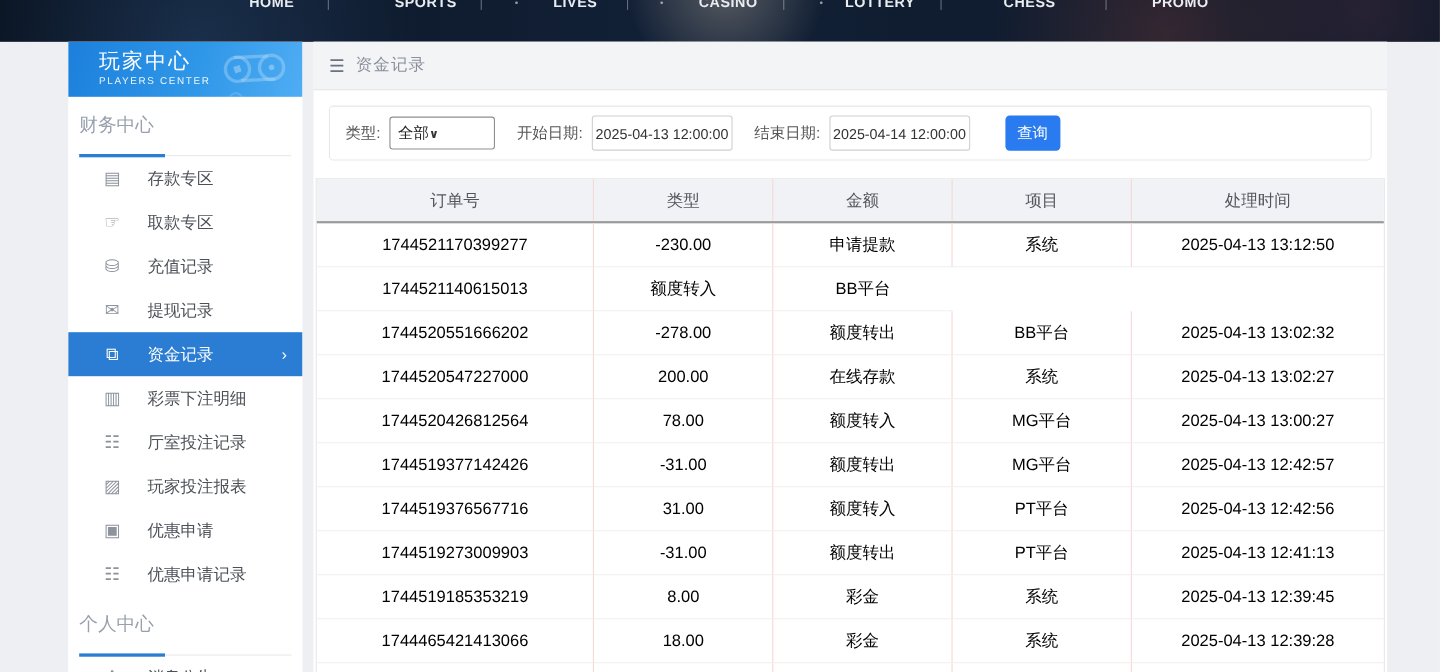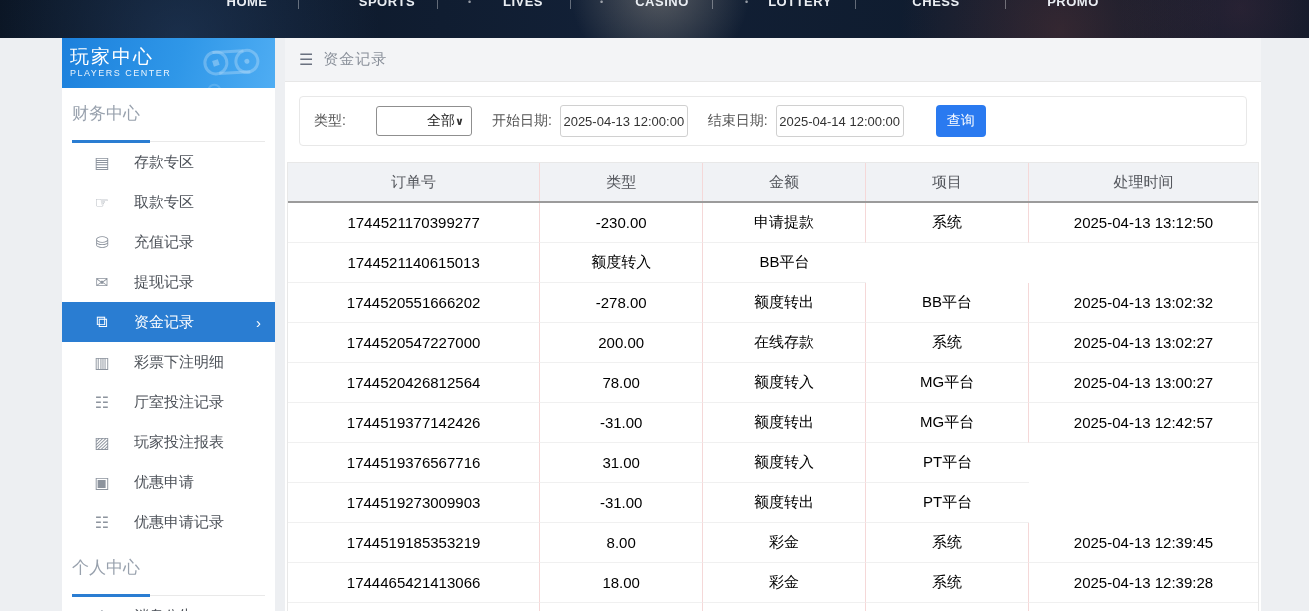--- a/index.html
+++ b/index.html
@@ -27,21 +27,21 @@
   }
   .nav-sep { position:absolute; top:-3px; width:1px; height:12px; background:rgba(255,255,255,.35); }
   .nav-mini-icon { position:absolute; top:-3px; font-size:9px; color:rgba(255,255,255,.55); }
 
   
   .sidebar {
     position:absolute; left:62px; top:38px; width:213px; height:573px;
     background:#ffffff; overflow:hidden;
   }
   .sidebar-header {
-    height:50px; position:relative; padding:8px 0 0 8px;
+    height:50px; position:relative; padding:8px 0 0 28px;
     background:linear-gradient(105deg,#1c80dc 0%,#2f97e8 55%,#4fadf3 100%);
     color:#fff; overflow:hidden;
   }
   .sidebar-title { font-size:19px; letter-spacing:2px; line-height:22px; }
   .sidebar-subtitle { font-size:9px; letter-spacing:1.5px; color:rgba(255,255,255,.9); }
   .gamepad-deco { position:absolute; right:6px; top:2px; opacity:.55; }
 
   .section-header {
     margin:10px 10px 0 10px; padding:4px 0 16px 0;
     font-size:17px; color:#98a1ad; position:relative;
@@ -73,22 +73,22 @@
   .hamburger { font-size:16px; color:#6b7280; cursor:pointer; }
   .breadcrumb-label { font-size:15px; color:#8a909a; letter-spacing:1px; }
 
   .filter-box {
     margin:14px; height:50px; border:1px solid #e8e8e8; border-radius:4px;
     display:flex; align-items:center; padding:0 14px; gap:8px; background:#fff;
   }
   .filter-label { font-size:14px; color:#555; white-space:nowrap; }
   .select-box {
     width:96px; height:30px; border:1px solid #8f8f8f; border-radius:3px;
-    display:flex; align-items:center; justify-content:flex-end;
-    padding:0 7px; font-size:14px; color:#222; cursor:pointer; background:#fff;margin-left:22px;
+    display:flex; align-items:center; justify-content:flex-start;
+    padding:0 7px; font-size:14px; color:#222; cursor:pointer; background:#fff;
   }
   .select-chevron { font-size:11px; color:#333; font-weight:bold; }
   .date-input {
     width:128px; height:32px; border:1px solid #d0d0d0; border-radius:3px;
     font-size:13px; color:#333; text-align:center; font-family:inherit;
   }
   .gap12 { width:4px; }
   .search-btn {
     margin-left:24px; width:50px; height:32px; border:none; border-radius:4px;
     background:#2a7af0; color:#fff; font-size:14px; cursor:pointer; font-family:Liberation Sans, sans-serif;
@@ -268,26 +268,28 @@
         <div class="t-cell c1">-31.00</div>
         <div class="t-cell c2">额度转出</div>
         <div class="t-cell c3">MG平台</div>
         <div class="t-cell c4">2025-04-13 12:42:57</div>
       </div>
       <div class="t-row body">
         <div class="t-cell c0">1744519376567716</div>
         <div class="t-cell c1">31.00</div>
         <div class="t-cell c2">额度转入</div>
         <div class="t-cell c3">PT平台</div>
+        <div class="t-cell c4">2025-04-13 12:42:56</div>
       </div>
       <div class="t-row body">
         <div class="t-cell c0">1744519273009903</div>
         <div class="t-cell c1">-31.00</div>
         <div class="t-cell c2">额度转出</div>
         <div class="t-cell c3">PT平台</div>
+        <div class="t-cell c4">2025-04-13 12:41:13</div>
       </div>
       <div class="t-row body">
         <div class="t-cell c0">1744519185353219</div>
         <div class="t-cell c1">8.00</div>
         <div class="t-cell c2">彩金</div>
         <div class="t-cell c3">系统</div>
         <div class="t-cell c4">2025-04-13 12:39:45</div>
       </div>
       <div class="t-row body">
         <div class="t-cell c0">1744465421413066</div>

